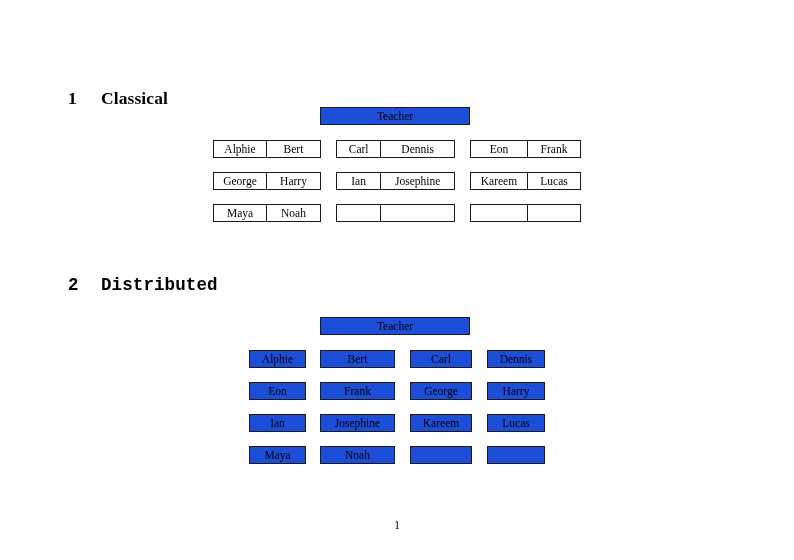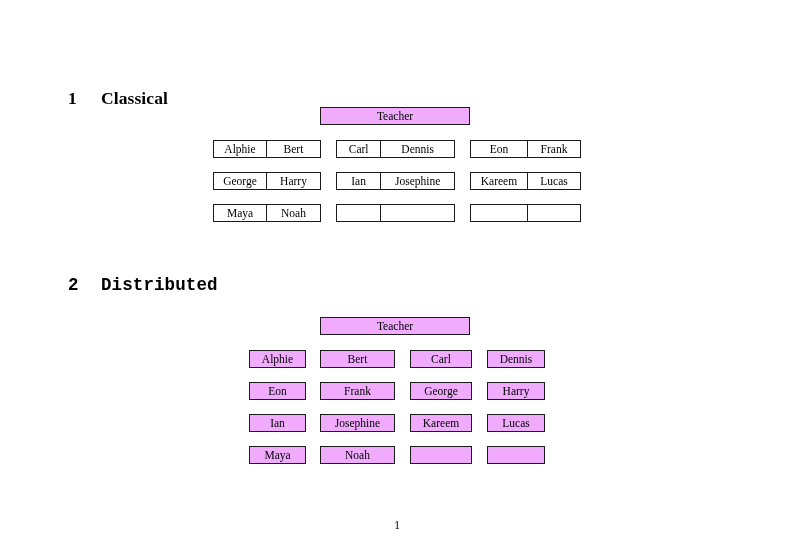--- a/index.html
+++ b/index.html
@@ -30,21 +30,21 @@
     width: 33px;
   }
   #sec1-heading { top: 80px; margin-top: 8px; }
   #sec2-heading { top: 275px; font-family: Liberation Mono, monospace; }
 
   
   .box {
     position: absolute;
     box-sizing: border-box;
     border: 1px solid #1a1a1a;
-    background: #f0abfc;
+    background: #1d4ed8;
     height: 18px;
     line-height: 16px;
     font-size: 11.5px;
     text-align: center;
     white-space: nowrap;
     overflow: hidden;
   }
 
   
   .teacher-box {

